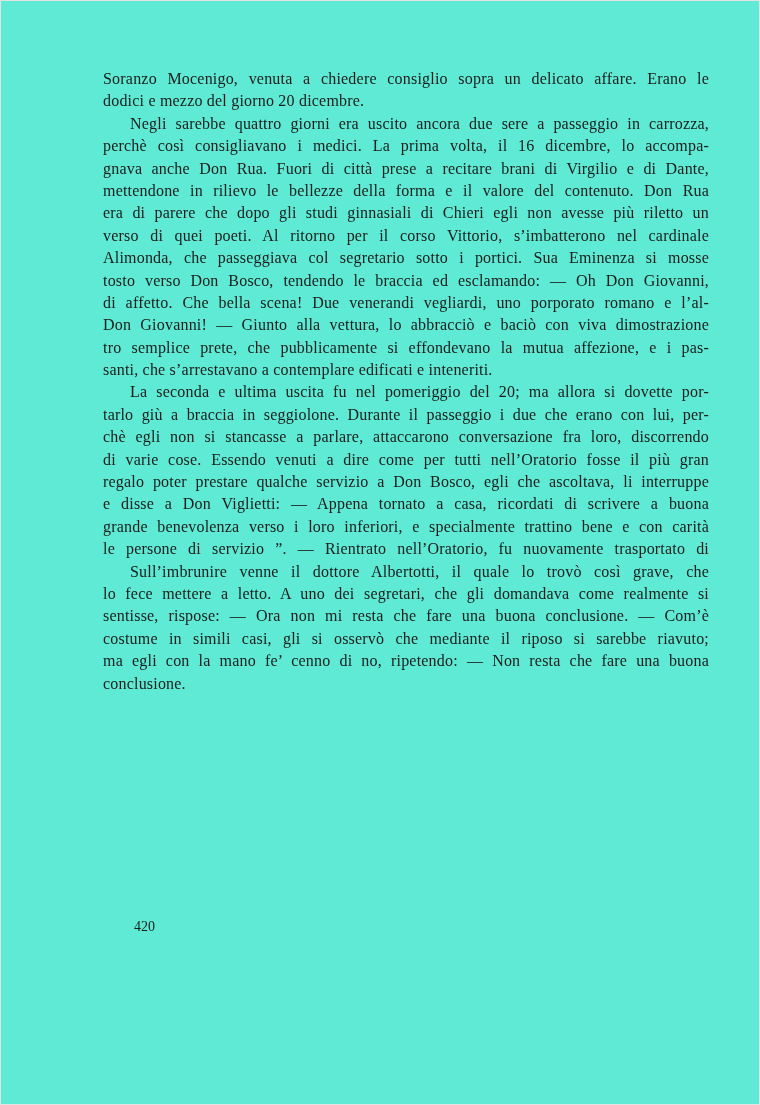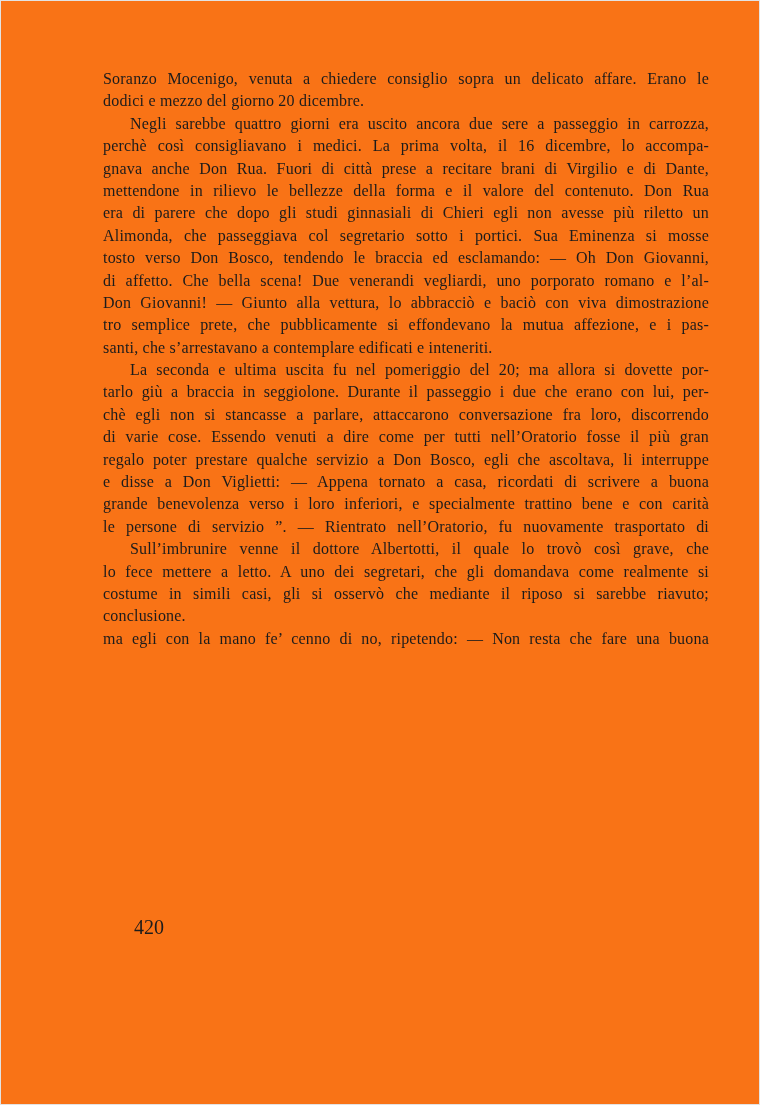--- a/index.html
+++ b/index.html
@@ -4,21 +4,21 @@
 <style>
   html, body {
     margin: 0;
     padding: 0;
     background: #ffffff;
   }
   .scan-page {
     position: relative;
     width: 760px;
     height: 1105px;
-    background: #f97316;
+    background: #5eead4;
     box-sizing: border-box;
     border: 1px solid #e3e3e3;
     overflow: hidden;
     font-family: "Liberation Serif", "DejaVu Serif", serif;
     color: #1c1c1c;
   }
   .text-block {
     position: absolute;
     left: 102px;
     top: 67px;
@@ -37,51 +37,53 @@
   .line.para-last {
     text-align-last: left;
   }
   .line.indent {
     padding-left: 27px;
   }
   .page-number {
     position: absolute;
     left: 133px;
     top: 912px;
-    font-size: 20px;
+    font-size: 14px;
     line-height: 28px;
     color: #1c1c1c;
   }
 </style>
 </head>
 <body>
 
 <div class="scan-page">
   <div class="text-block">
       <div class="line">Soranzo Mocenigo, venuta a chiedere consiglio sopra un delicato affare. Erano le</div>
       <div class="line para-last">dodici e mezzo del giorno 20 dicembre.</div>
       <div class="line indent">Negli sarebbe quattro giorni era uscito ancora due sere a passeggio in carrozza,</div>
       <div class="line">perchè così consigliavano i medici. La prima volta, il 16 dicembre, lo accompa-</div>
       <div class="line">gnava anche Don Rua. Fuori di città prese a recitare brani di Virgilio e di Dante,</div>
       <div class="line">mettendone in rilievo le bellezze della forma e il valore del contenuto. Don Rua</div>
       <div class="line">era di parere che dopo gli studi ginnasiali di Chieri egli non avesse più riletto un</div>
+      <div class="line">verso di quei poeti. Al ritorno per il corso Vittorio, s’imbatterono nel cardinale</div>
       <div class="line">Alimonda, che passeggiava col segretario sotto i portici. Sua Eminenza si mosse</div>
       <div class="line">tosto verso Don Bosco, tendendo le braccia ed esclamando: — Oh Don Giovanni,</div>
       <div class="line">di affetto. Che bella scena! Due venerandi vegliardi, uno porporato romano e l’al-</div>
       <div class="line">Don Giovanni! — Giunto alla vettura, lo abbracciò e baciò con viva dimostrazione</div>
       <div class="line">tro semplice prete, che pubblicamente si effondevano la mutua affezione, e i pas-</div>
       <div class="line para-last">santi, che s’arrestavano a contemplare edificati e inteneriti.</div>
       <div class="line indent">La seconda e ultima uscita fu nel pomeriggio del 20; ma allora si dovette por-</div>
       <div class="line">tarlo giù a braccia in seggiolone. Durante il passeggio i due che erano con lui, per-</div>
       <div class="line">chè egli non si stancasse a parlare, attaccarono conversazione fra loro, discorrendo</div>
       <div class="line">di varie cose. Essendo venuti a dire come per tutti nell’Oratorio fosse il più gran</div>
       <div class="line">regalo poter prestare qualche servizio a Don Bosco, egli che ascoltava, li interruppe</div>
       <div class="line">e disse a Don Viglietti: — Appena tornato a casa, ricordati di scrivere a buona</div>
       <div class="line">grande benevolenza verso i loro inferiori, e specialmente trattino bene e con carità</div>
       <div class="line">le persone di servizio ”. — Rientrato nell’Oratorio, fu nuovamente trasportato di</div>
       <div class="line indent">Sull’imbrunire venne il dottore Albertotti, il quale lo trovò così grave, che</div>
       <div class="line">lo fece mettere a letto. A uno dei segretari, che gli domandava come realmente si</div>
+      <div class="line">sentisse, rispose: — Ora non mi resta che fare una buona conclusione. — Com’è</div>
       <div class="line">costume in simili casi, gli si osservò che mediante il riposo si sarebbe riavuto;</div>
+      <div class="line">ma egli con la mano fe’ cenno di no, ripetendo: — Non resta che fare una buona</div>
       <div class="line para-last">conclusione.</div>
-      <div class="line">ma egli con la mano fe’ cenno di no, ripetendo: — Non resta che fare una buona</div>
     </div>
   <div class="page-number">420</div>
 </div>
 
 </body></html>

